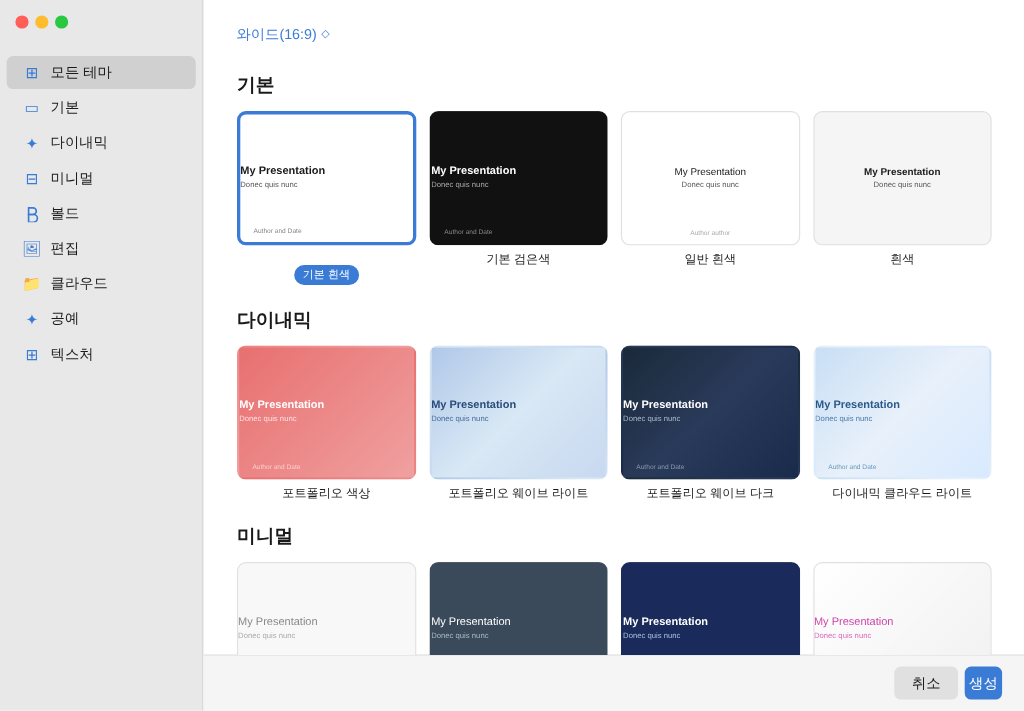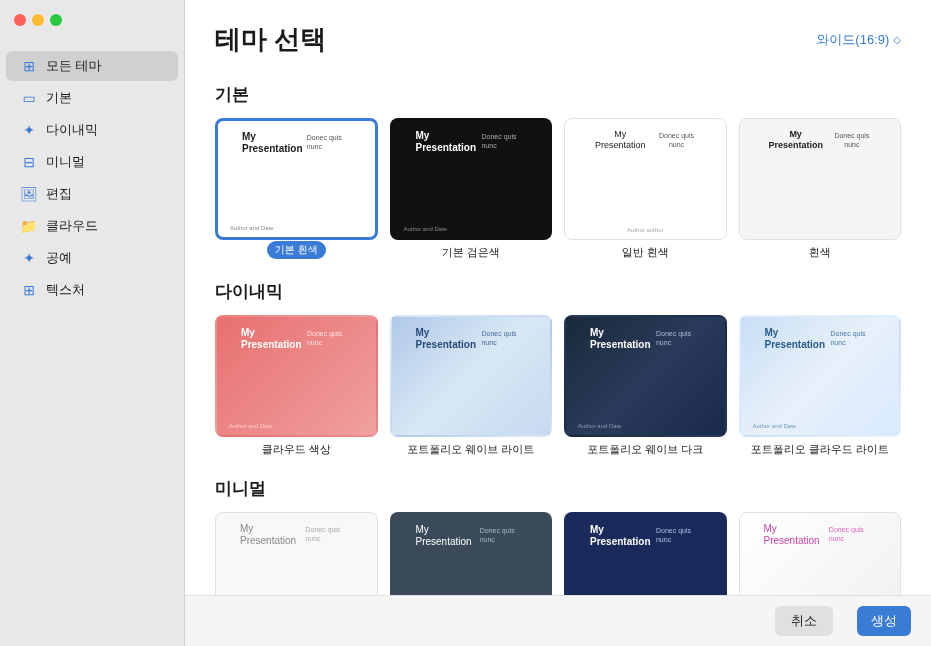--- a/index.html
+++ b/index.html
@@ -150,29 +150,29 @@
       font-size: 11px;
       color: #1a1a1a;
       margin-top: 5px;
     }
     .selected-badge {
       background: #3a7bd5;
       color: white;
       font-size: 10px;
       padding: 2px 8px;
       border-radius: 10px;
-      margin-top: 1px;
+      margin-top: 18px;
     }
     .theme-inner {
       width: 100%;
       height: 100%;
       display: flex;
-      flex-direction: row;
+      flex-direction: column;
       justify-content: center;
-      padding: 10px 24px;
+      padding: 10px 0;
       position: relative;
     }
     .theme-pres-title {
       font-weight: 700;
       font-size: 10px;
       line-height: 1.2;
     }
     .theme-pres-sub {
       font-size: 7px;
       line-height: 1.3;
@@ -184,36 +184,36 @@
       left: 12px;
       font-size: 6px;
     }
 
     
     .footer {
       display: flex;
       justify-content: flex-end;
       align-items: center;
       padding: 10px 20px;
-      gap: 24px;
+      gap: 6px;
       border-top: 1px solid #e0e0e0;
       background: #f5f5f5;
       flex-shrink: 0;
     }
     .btn-cancel {
       padding: 6px 16px;
       font-size: 13px;
       background: #e0e0e0;
       border: none;
       border-radius: 6px;
       cursor: pointer;
       color: #1a1a1a;
     }
     .btn-create {
-      padding: 6px 14px;
+      padding: 6px 4px;
       font-size: 13px;
       background: #3a7bd5;
       color: white;
       border: none;
       border-radius: 6px;
       cursor: pointer;
       font-weight: 500;
     }
 
     
@@ -257,40 +257,48 @@
   </div>
   <div class="sidebar-item">
     <span class="sidebar-icon">✦</span>
     <span>다이내믹</span>
   </div>
   <div class="sidebar-item">
     <span class="sidebar-icon">⊟</span>
     <span>미니멀</span>
   </div>
   <div class="sidebar-item">
+    <span class="sidebar-icon">
+      <svg width="16" height="16" viewBox="0 0 16 16" fill="none">
+        <path d="M5 3h4a3 3 0 0 1 0 6H5V3z" stroke="#3a7bd5" stroke-width="1.5"></path>
+        <path d="M5 9h4.5a3.5 3.5 0 0 1 0 7H5V9z" stroke="#3a7bd5" stroke-width="1.5"></path>
+      </svg>
+    </span>
+    <span>볼드</span>
+  </div>
+  <div class="sidebar-item">
     <span class="sidebar-icon">🖼</span>
     <span>편집</span>
   </div>
   <div class="sidebar-item">
     <span class="sidebar-icon">📁</span>
     <span>클라우드</span>
   </div>
   <div class="sidebar-item">
     <span class="sidebar-icon">✦</span>
     <span>공예</span>
   </div>
   <div class="sidebar-item">
     <span class="sidebar-icon">⊞</span>
     <span>텍스처</span>
   </div>
 </div>
 
 <div class="main">
   <div class="header">
-    <h1 class="header-title">테마 선택</h1>
     <div class="aspect-ratio-btn">
       <span>와이드(16:9)</span>
       <span style="font-size:10px;">◇</span>
     </div>
   </div>
 
   <div class="content">
 
     <div class="section-title">기본</div>
     <div class="theme-grid">
@@ -343,21 +351,21 @@
     <div class="theme-grid">
 
       <div class="theme-card">
         <div class="theme-thumb dynamic-color">
           <div class="theme-inner">
             <div class="theme-pres-title" style="color:#ffffff;">My Presentation</div>
             <div class="theme-pres-sub" style="color:#ffe0e0;">Donec quis nunc</div>
             <div class="theme-author" style="color:#ffcccc;">Author and Date</div>
           </div>
         </div>
-        <span class="theme-label">클라우드 색상</span>
+        <span class="theme-label">포트폴리오 색상</span>
       </div>
 
       <div class="theme-card">
         <div class="theme-thumb wave-light">
           <div class="theme-inner">
             <div class="theme-pres-title" style="color:#2a4a7a;">My Presentation</div>
             <div class="theme-pres-sub" style="color:#4a6a9a;">Donec quis nunc</div>
           </div>
         </div>
         <span class="theme-label">포트폴리오 웨이브 라이트</span>
@@ -375,21 +383,21 @@
       </div>
 
       <div class="theme-card">
         <div class="theme-thumb cloud-light">
           <div class="theme-inner">
             <div class="theme-pres-title" style="color:#2a5a8a;">My Presentation</div>
             <div class="theme-pres-sub" style="color:#4a7aaa;">Donec quis nunc</div>
             <div class="theme-author" style="color:#6a9abb;">Author and Date</div>
           </div>
         </div>
-        <span class="theme-label">포트폴리오 클라우드 라이트</span>
+        <span class="theme-label">다이내믹 클라우드 라이트</span>
       </div>
     </div>
 
     <div class="section-title">미니멀</div>
     <div class="theme-grid">
 
       <div class="theme-card">
         <div class="theme-thumb minimal-light">
           <div class="theme-inner">
             <div class="theme-pres-title" style="color:#888; font-weight:300;">My Presentation</div>

